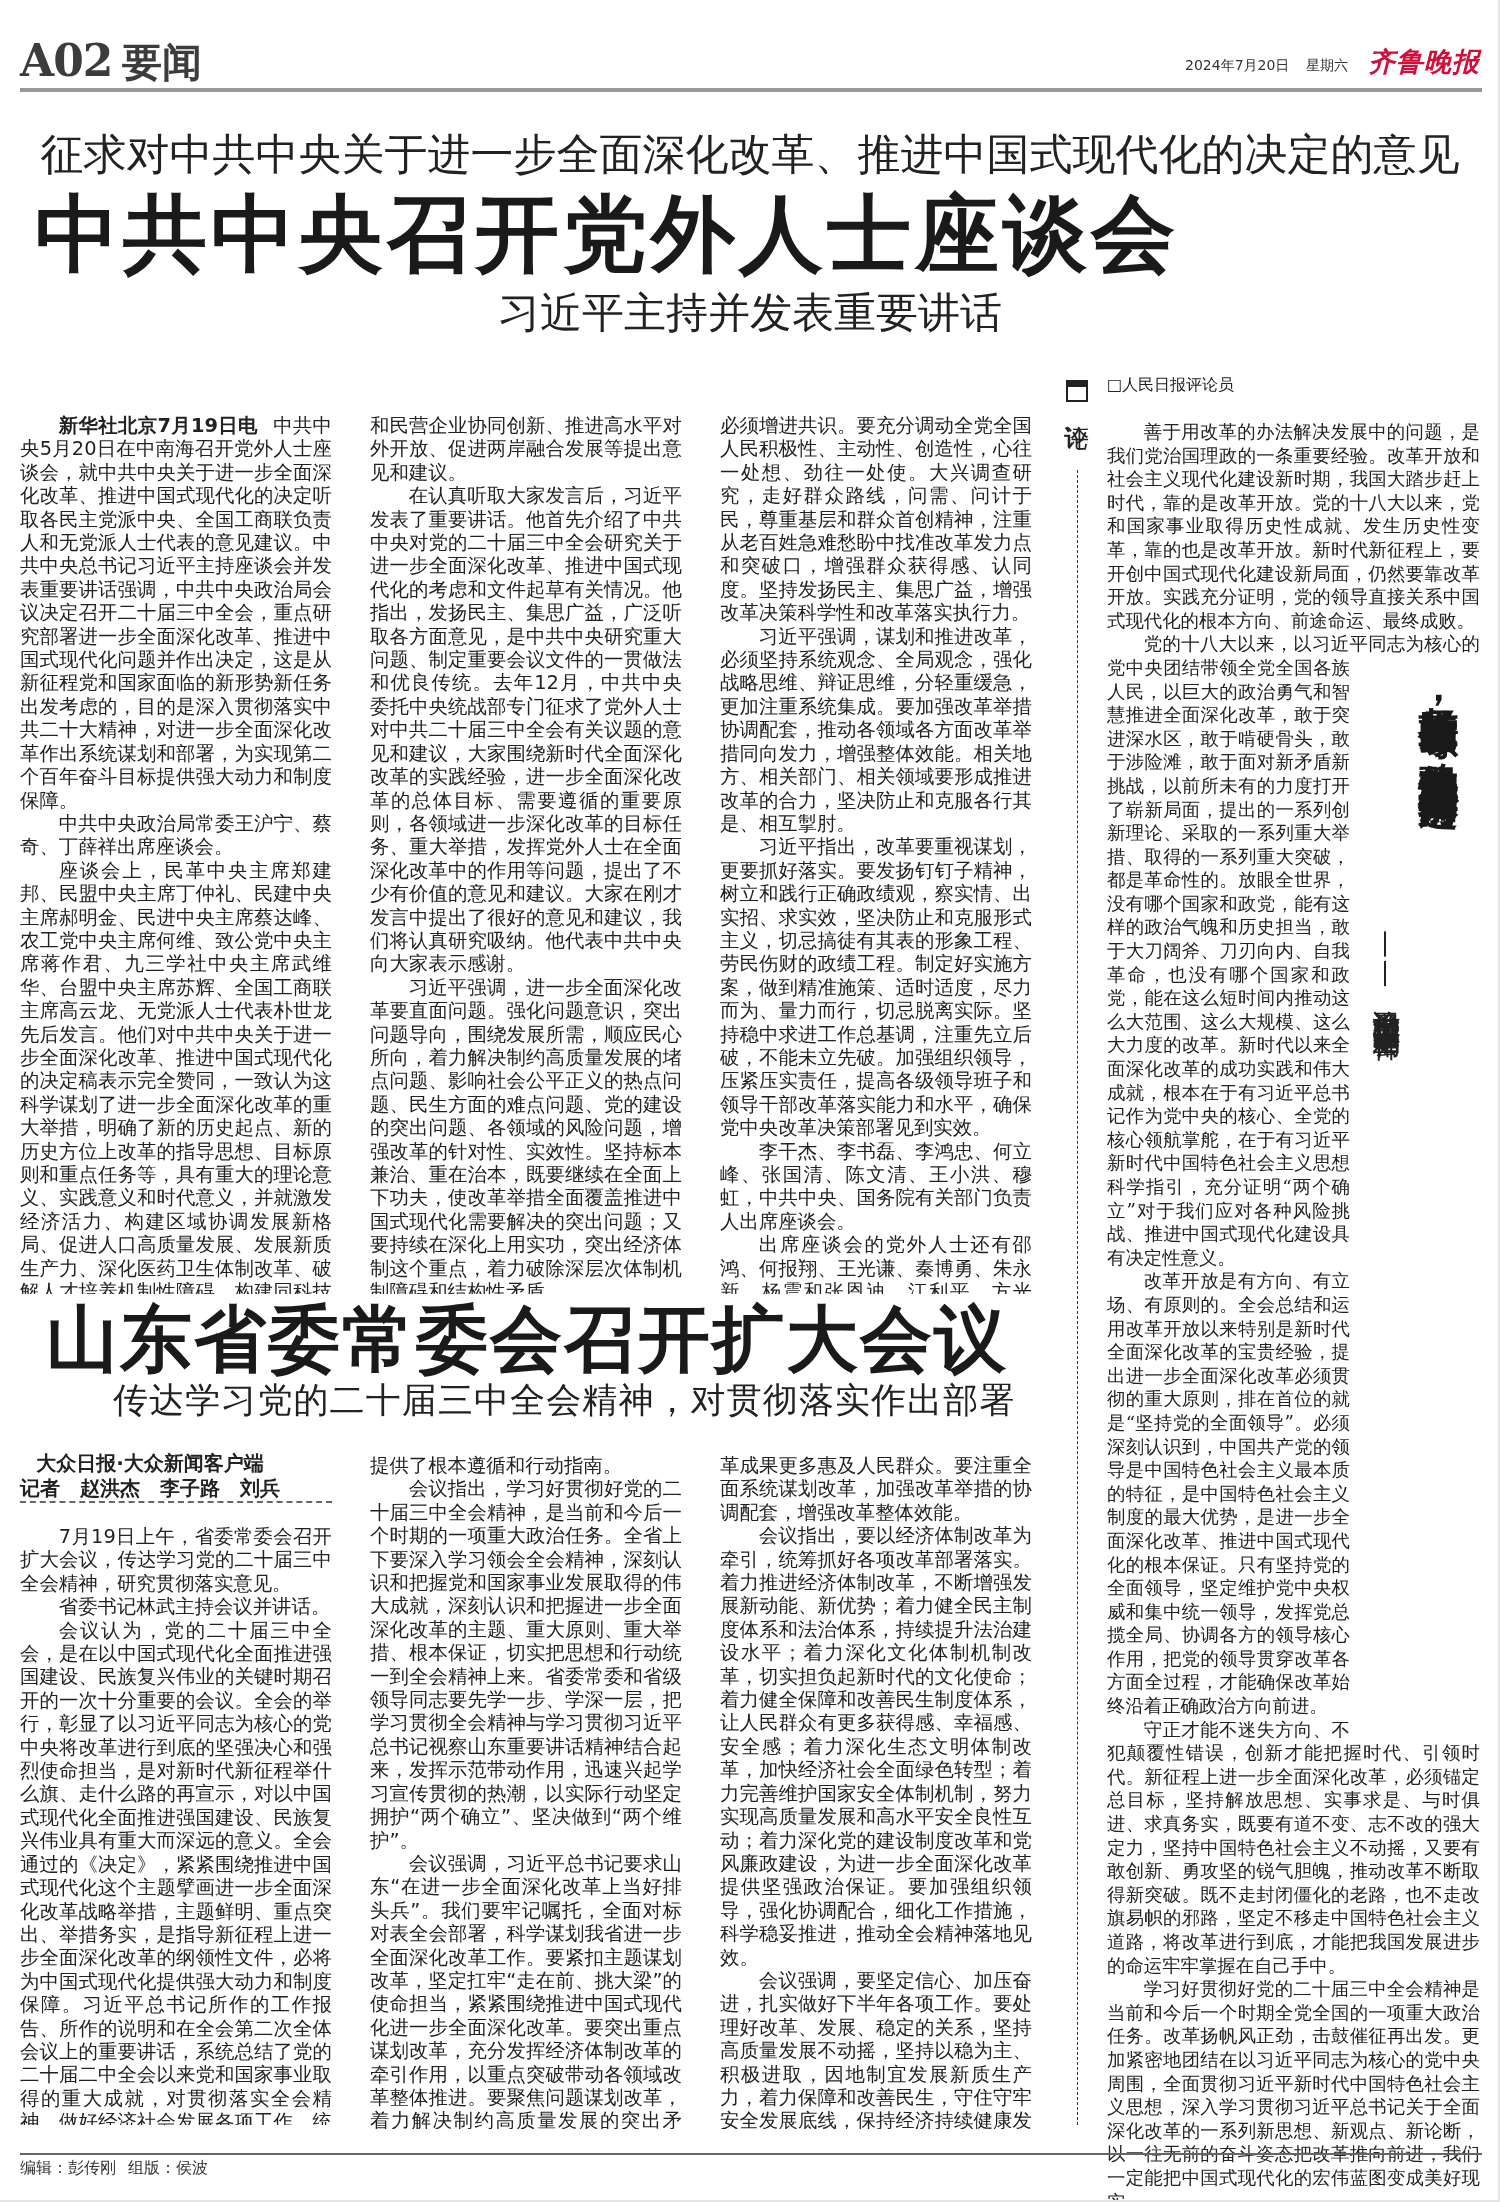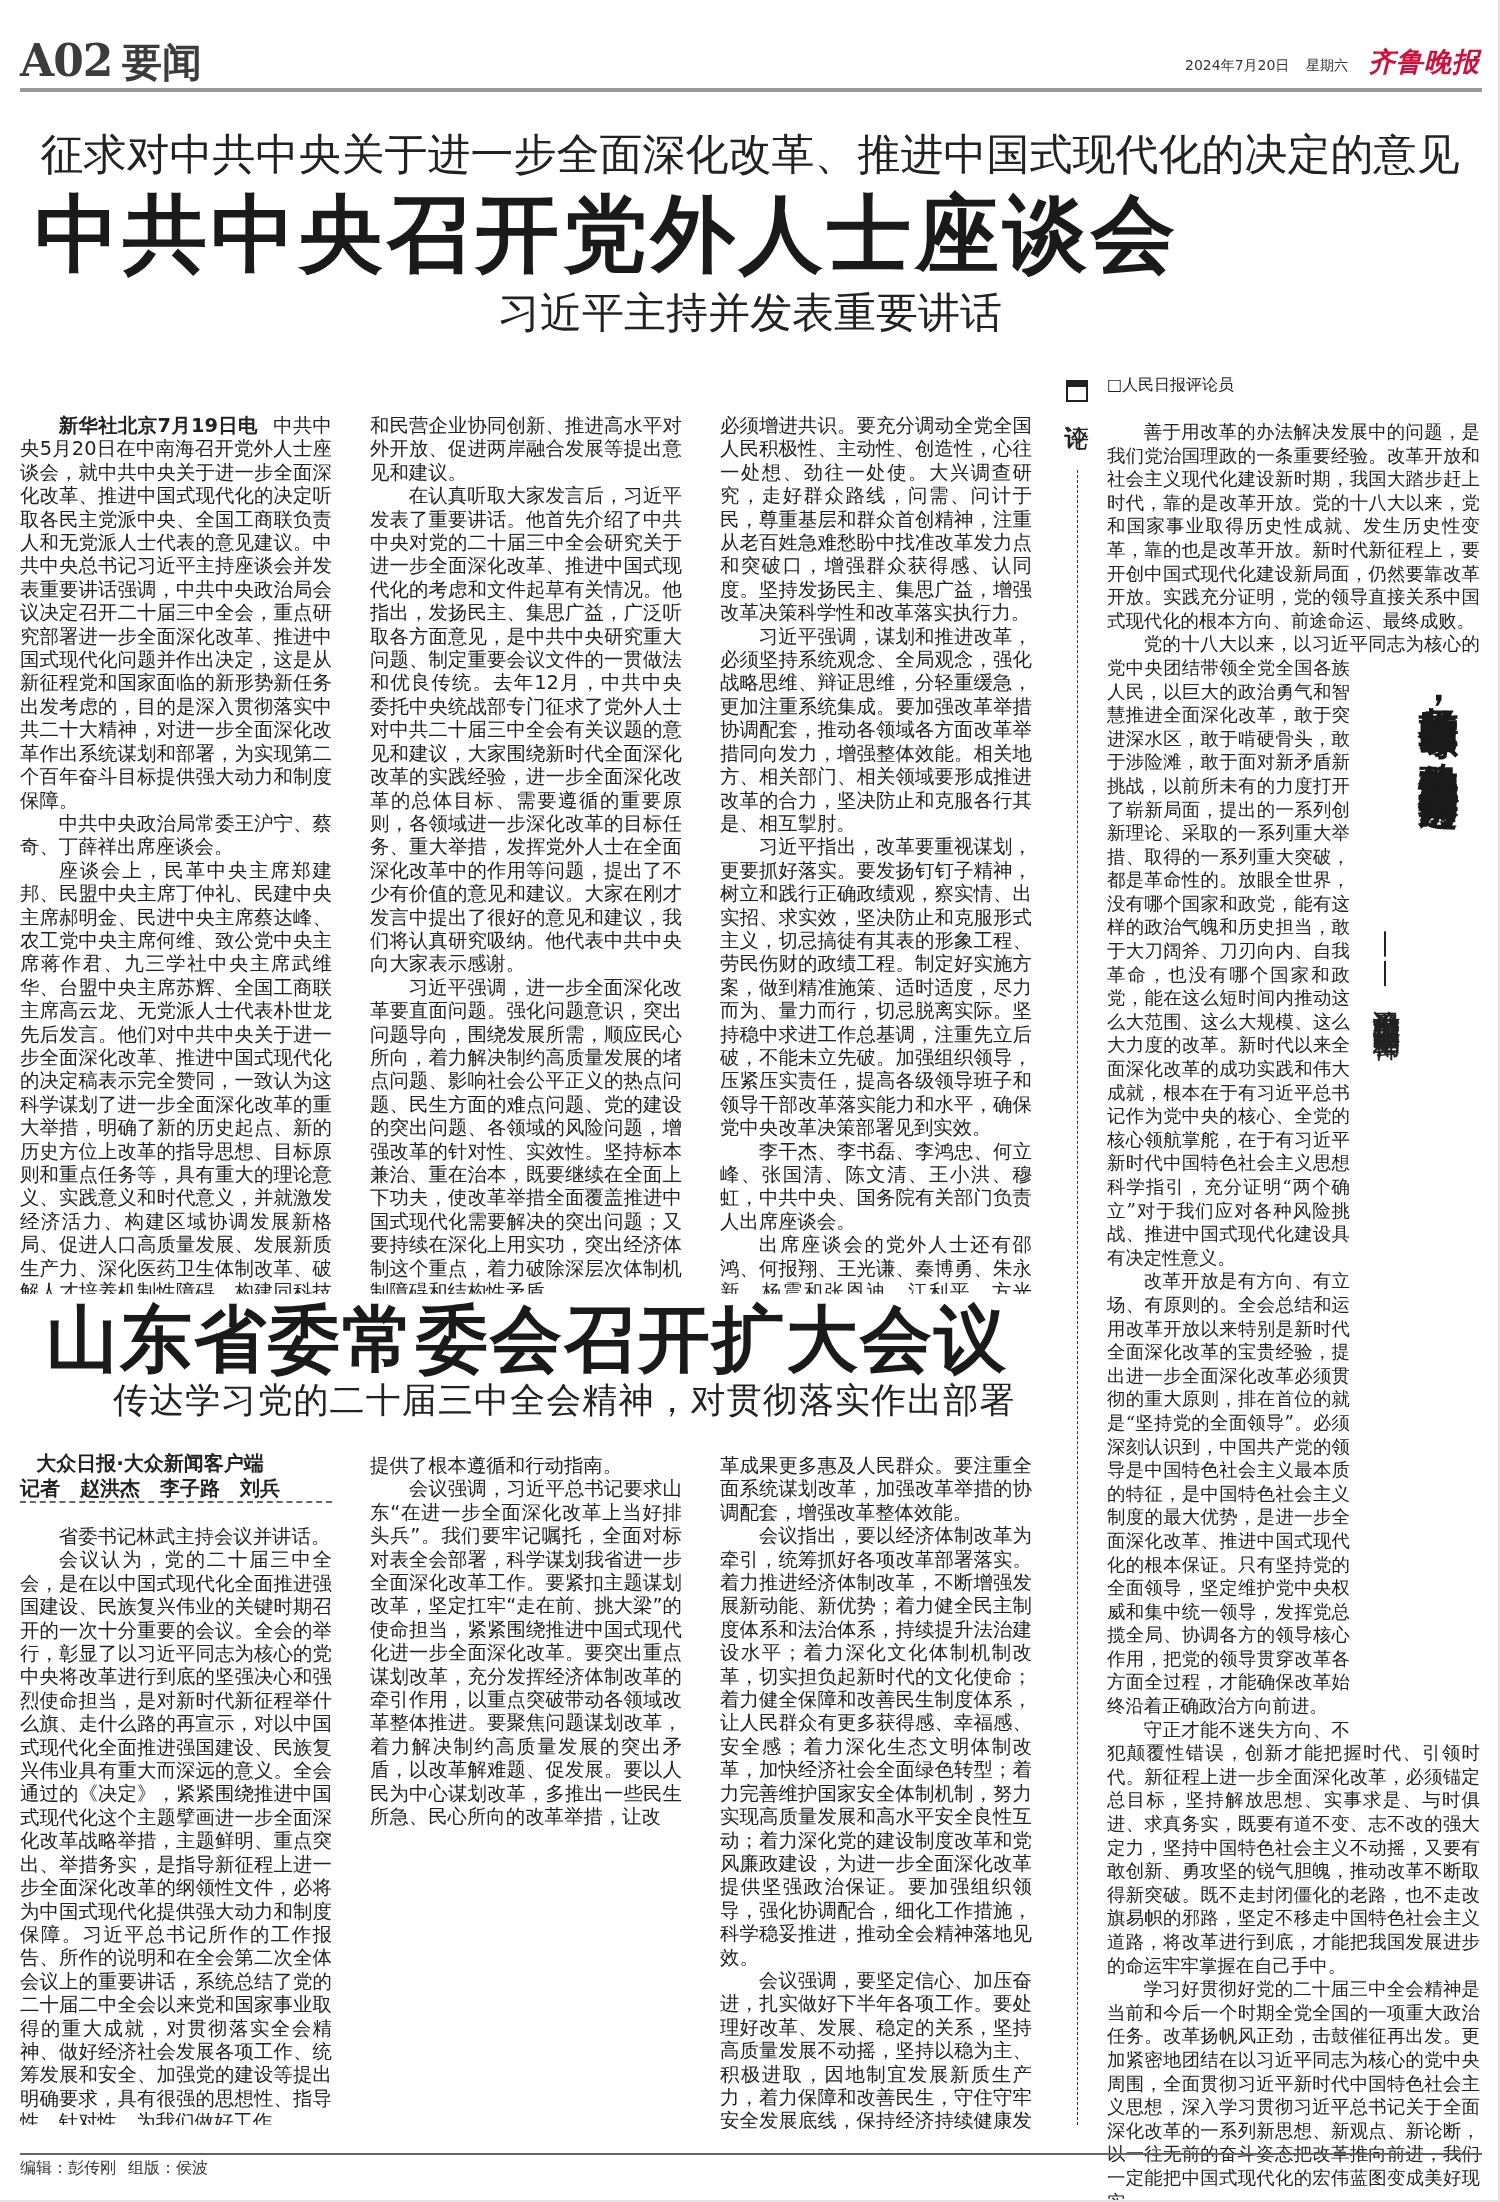--- a/index.html
+++ b/index.html
@@ -106,25 +106,27 @@
 
   <h2 class="abs s2-title">山东省委常委会召开扩大会议</h2>
   <div class="abs s2-sub">传达学习党的二十届三中全会精神，对贯彻落实作出部署</div>
   <div class="abs s2-byline">
     <div>大众日报·大众新闻客户端</div>
     <div>记者　赵洪杰　李子路　刘兵</div>
   </div>
   <div class="abs s2-rule"></div>
 
   <div class="col s2-col1" style="left:20px;">
+    <p>7月19日上午，省委常委会召开扩大会议，传达学习党的二十届三中全会精神，研究贯彻落实意见。</p>
     <p>省委书记林武主持会议并讲话。</p>
     <p>会议认为，党的二十届三中全会，是在以中国式现代化全面推进强国建设、民族复兴伟业的关键时期召开的一次十分重要的会议。全会的举行，彰显了以习近平同志为核心的党中央将改革进行到底的坚强决心和强烈使命担当，是对新时代新征程举什么旗、走什么路的再宣示，对以中国式现代化全面推进强国建设、民族复兴伟业具有重大而深远的意义。全会通过的《决定》，紧紧围绕推进中国式现代化这个主题擘画进一步全面深化改革战略举措，主题鲜明、重点突出、举措务实，是指导新征程上进一步全面深化改革的纲领性文件，必将为中国式现代化提供强大动力和制度保障。习近平总书记所作的工作报告、所作的说明和在全会第二次全体会议上的重要讲话，系统总结了党的二十届二中全会以来党和国家事业取得的重大成就，对贯彻落实全会精神、做好经济社会发展各项工作、统筹发展和安全、加强党的建设等提出明确要求，具有很强的思想性、指导性、针对性，为我们做好工作</p>
   </div>
   <div class="col s2-col" style="left:370px;">
     <p class="cont">提供了根本遵循和行动指南。</p>
+    <p>会议指出，学习好贯彻好党的二十届三中全会精神，是当前和今后一个时期的一项重大政治任务。全省上下要深入学习领会全会精神，深刻认识和把握党和国家事业发展取得的伟大成就，深刻认识和把握进一步全面深化改革的主题、重大原则、重大举措、根本保证，切实把思想和行动统一到全会精神上来。省委常委和省级领导同志要先学一步、学深一层，把学习贯彻全会精神与学习贯彻习近平总书记视察山东重要讲话精神结合起来，发挥示范带动作用，迅速兴起学习宣传贯彻的热潮，以实际行动坚定拥护“两个确立”、坚决做到“两个维护”。</p>
     <p>会议强调，习近平总书记要求山东“在进一步全面深化改革上当好排头兵”。我们要牢记嘱托，全面对标对表全会部署，科学谋划我省进一步全面深化改革工作。要紧扣主题谋划改革，坚定扛牢“走在前、挑大梁”的使命担当，紧紧围绕推进中国式现代化进一步全面深化改革。要突出重点谋划改革，充分发挥经济体制改革的牵引作用，以重点突破带动各领域改革整体推进。要聚焦问题谋划改革，着力解决制约高质量发展的突出矛盾，以改革解难题、促发展。要以人民为中心谋划改革，多推出一些民生所急、民心所向的改革举措，让改</p>
   </div>
   <div class="col s2-col" style="left:720px;">
     <p class="cont">革成果更多惠及人民群众。要注重全面系统谋划改革，加强改革举措的协调配套，增强改革整体效能。</p>
     <p>会议指出，要以经济体制改革为牵引，统筹抓好各项改革部署落实。着力推进经济体制改革，不断增强发展新动能、新优势；着力健全民主制度体系和法治体系，持续提升法治建设水平；着力深化文化体制机制改革，切实担负起新时代的文化使命；着力健全保障和改善民生制度体系，让人民群众有更多获得感、幸福感、安全感；着力深化生态文明体制改革，加快经济社会全面绿色转型；着力完善维护国家安全体制机制，努力实现高质量发展和高水平安全良性互动；着力深化党的建设制度改革和党风廉政建设，为进一步全面深化改革提供坚强政治保证。要加强组织领导，强化协调配合，细化工作措施，科学稳妥推进，推动全会精神落地见效。</p>
     <p>会议强调，要坚定信心、加压奋进，扎实做好下半年各项工作。要处理好改革、发展、稳定的关系，坚持高质量发展不动摇，坚持以稳为主、积极进取，因地制宜发展新质生产力，着力保障和改善民生，守住守牢安全发展底线，保持经济持续健康发展和社会大局稳定，高标准完成既定目标任务，奋力谱写中国式现代化山东篇章。</p>
   </div>
 
   <div class="abs footer-rule"></div>
   <div class="abs footer-editor">编辑：彭传刚</div>

